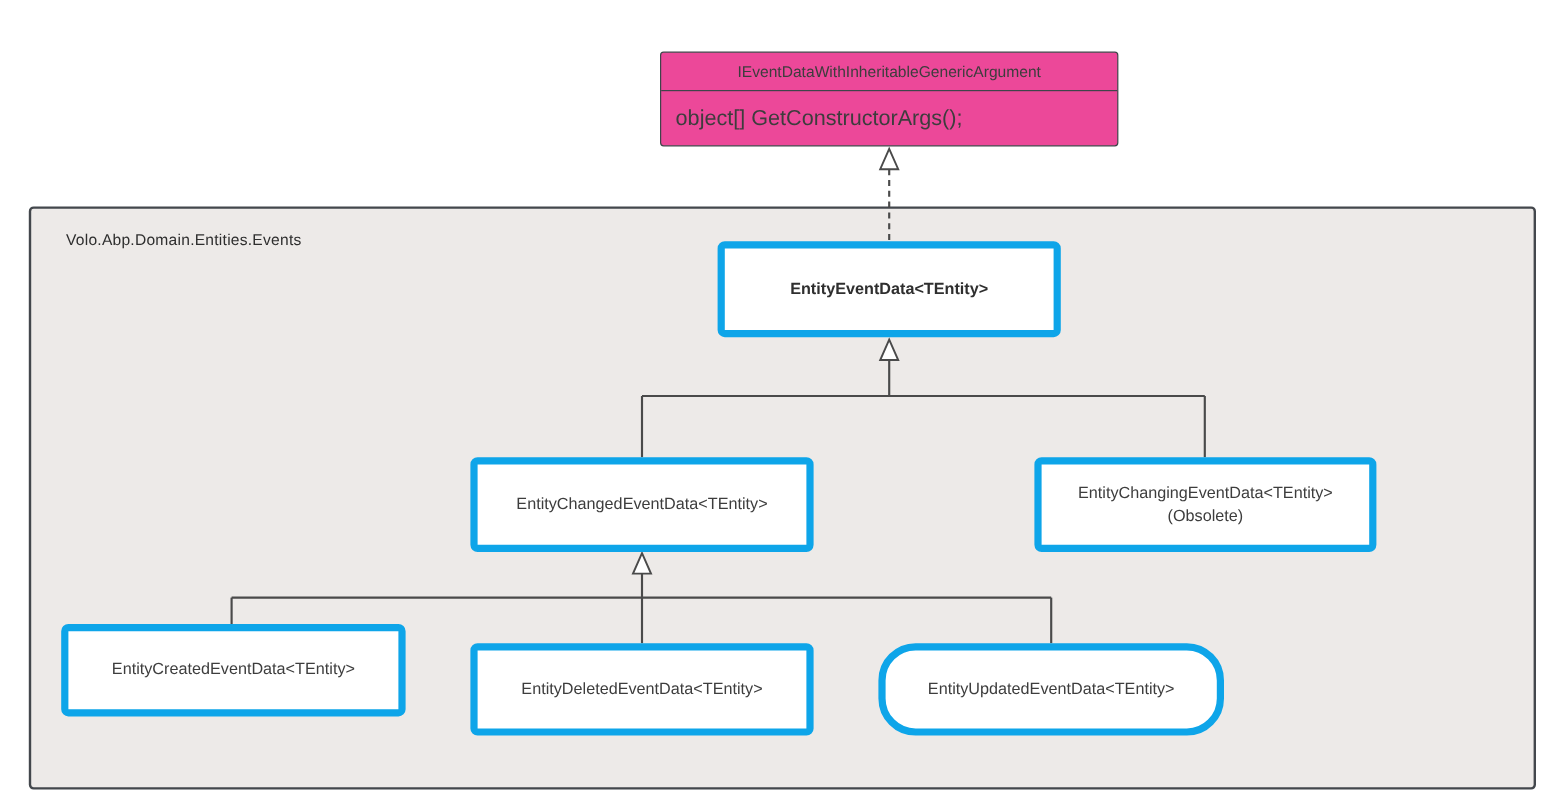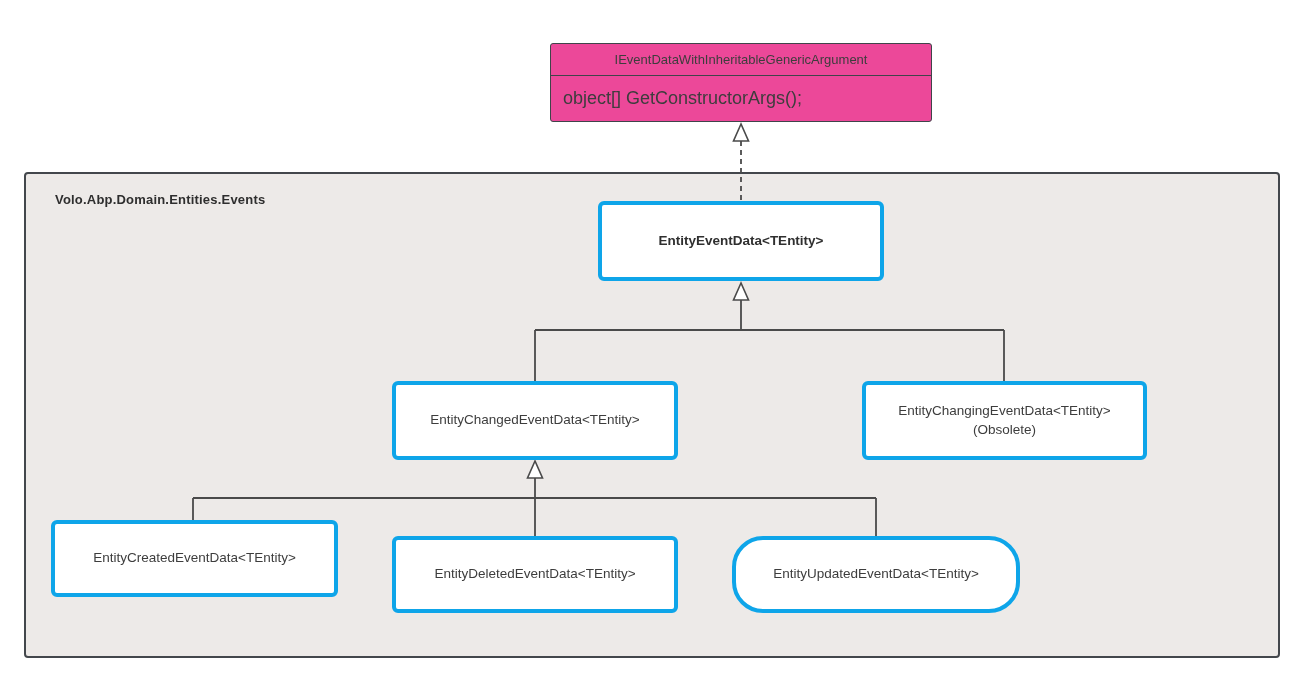--- a/index.html
+++ b/index.html
@@ -26,21 +26,21 @@
     background: #edeae8;
     border: 2px solid #43474c;
     border-radius: 4px;
     box-sizing: border-box;
   }
   .namespace-label {
     position: absolute;
     left: 29px;
     top: 18px;
     font-size: 13px;
-    font-weight: 700;
+    font-weight: 400;
     color: #2e2e2e;
     letter-spacing: 0.2px;
   }
 
   
   svg.connectors {
     position: absolute;
     left: 0;
     top: 0;
     width: 1299px;
@@ -74,21 +74,21 @@
     line-height: 44px;
     padding-left: 12px;
     font-size: 18px;
     text-align: left;
   }
 
   
   .class-box {
     position: absolute;
     background: #ffffff;
-    border: 4px solid #0ea5e9;
+    border: 6px solid #0ea5e9;
     border-radius: 6px;
     box-sizing: border-box;
     display: flex;
     flex-direction: column;
     align-items: center;
     justify-content: center;
     text-align: center;
     font-size: 13.5px;
     color: #3d3d3d;
     line-height: 1.35;

